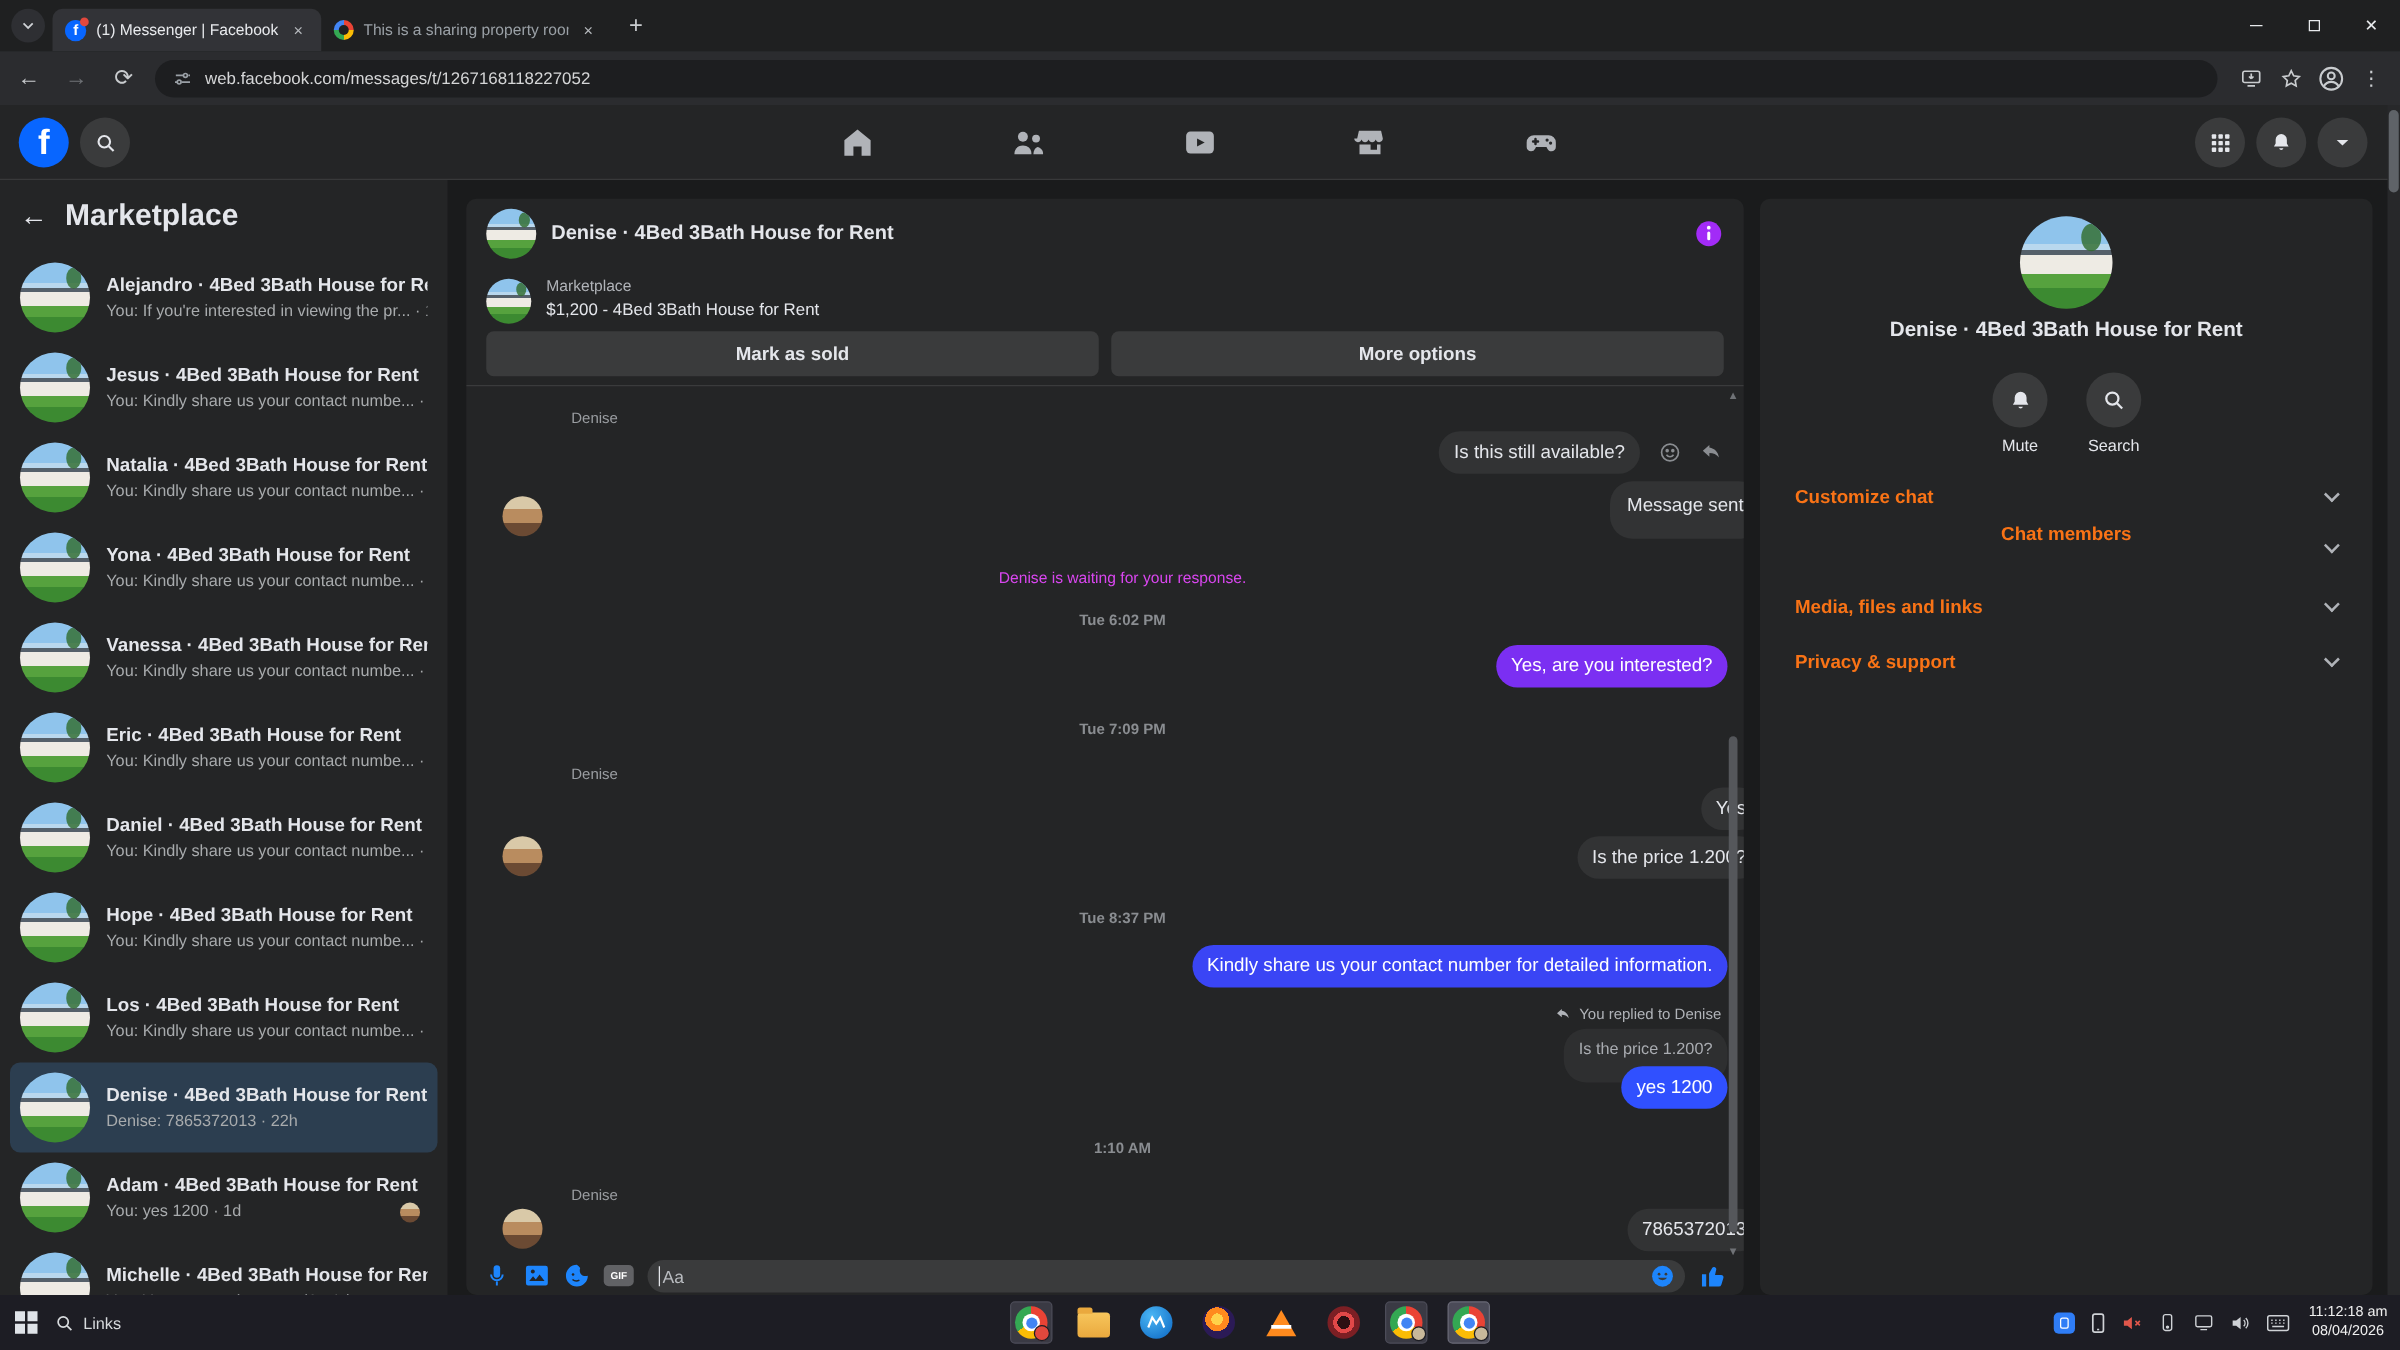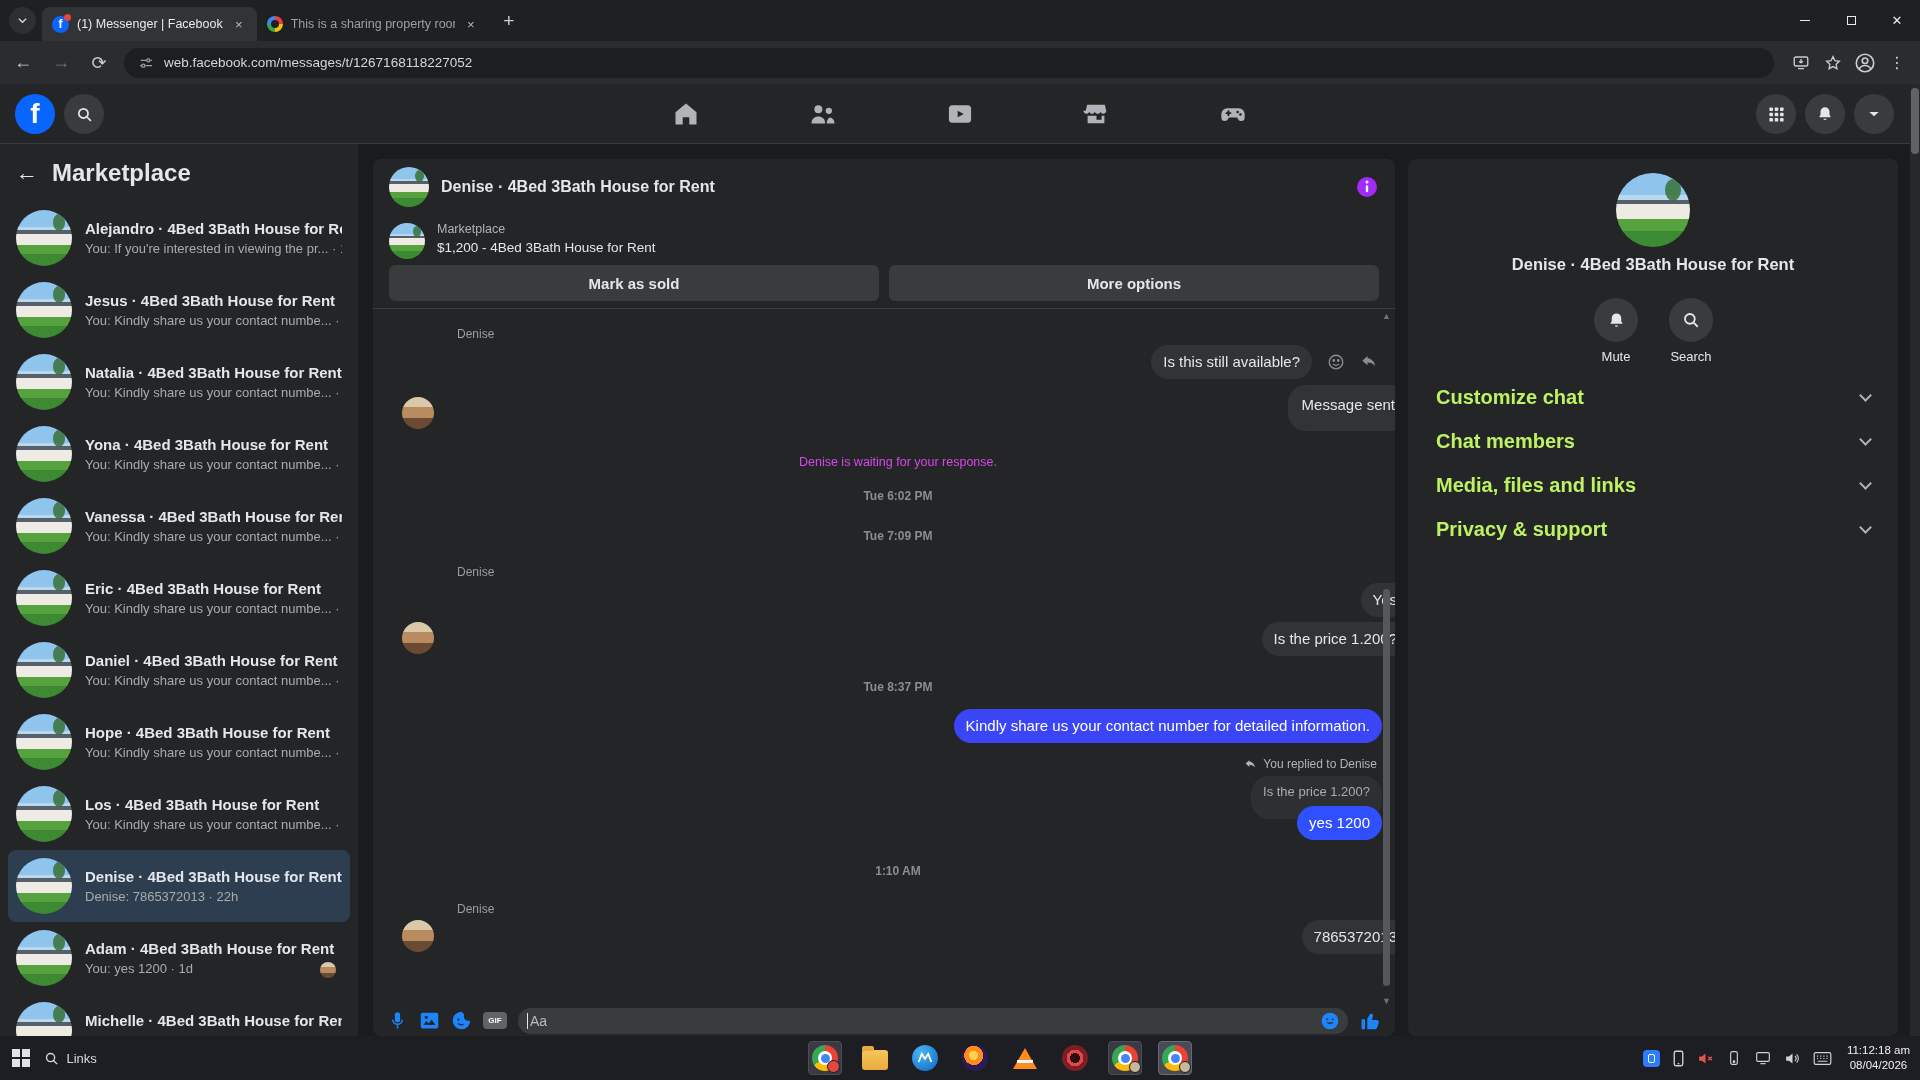--- a/index.html
+++ b/index.html
@@ -89,21 +89,21 @@
   #msgpill input::placeholder{color:#b9bcc0;opacity:1;}
   .caret{position:absolute;left:9px;top:5px;width:1px;height:16px;background:#e4e6eb;}
   .pillemoji{position:absolute;right:8px;top:3px;}
   
   #rightcard{position:absolute;left:1408px;top:75px;width:490px;height:877px;background:#242526;border-radius:8px;}
   #rightcard .house-av{position:absolute;left:208px;top:14px;width:74px;height:74px;}
   .rtitle{position:absolute;left:0;top:96px;width:100%;text-align:center;font-size:16.5px;font-weight:700;}
   .ract{position:absolute;top:139px;width:70px;text-align:center;}
   .ract .hcirc{width:44px;height:44px;margin:0 auto;}
   .ract .rlab{margin-top:7px;font-size:13px;color:#e4e6eb;}
-  .rsec{position:absolute;left:0;width:100%;height:44px;display:flex;align-items:center;padding:0 28px;font-size:20px;font-weight:600;color:#bef264;}
+  .rsec{position:absolute;left:0;width:100%;height:44px;display:flex;align-items:center;padding:0 28px;font-size:15px;font-weight:600;color:#f97316;}
   .chev{margin-left:auto;width:9px;height:9px;border-right:2px solid #b0b3b8;border-bottom:2px solid #b0b3b8;transform:rotate(45deg);margin-top:-4px;}
   
   #pagescroll{position:absolute;right:0;top:0;width:10px;height:952px;background:#27282a;}
   #pagescroll .thumb{position:absolute;left:1px;top:4px;width:8px;height:66px;border-radius:4px;background:#5f6368;}
   
   #taskbar{position:absolute;left:0;top:1036px;width:1920px;height:44px;background:#1d1d24;display:flex;align-items:center;}
   .tbgroup{position:absolute;display:flex;align-items:center;gap:16px;}
   .tico{width:34px;height:34px;border-radius:4px;display:flex;align-items:center;justify-content:center;position:relative;}
   .tico.boxed{background:#3a3a44;border:1px solid #4c4c58;}
   .tico.focus{background:#4b4b58;border:1px solid #6a6a77;}
@@ -392,20 +392,23 @@
               </svg>
             <span style="font-size:16px;">⋮</span>
           </div>
         </div>
         <div class="inrow" style="margin-top:6px;">
           <div class="person-av"></div>
           <div class="bub bin" style="padding:10px 14px 16px 14px;">Message sent</div>
         </div>
         <div class="ctr" style="margin-top:24px;">Denise is waiting for your response.</div>
         <div class="tstamp" style="margin-top:20px;">Tue 6:02 PM</div>
+        <div class="outrow" style="margin-top:13px;">
+          <div class="bub bout" style="background:#7b2ff2;">Yes, are you interested?</div>
+        </div>
         <div class="tstamp" style="margin-top:26px;">Tue 7:09 PM</div>
         <div class="mlabel" style="margin-top:22px;">Denise</div>
         <div class="inrow">
           <div class="bub bin">Yes</div>
         </div>
         <div class="inrow" style="margin-top:5px;">
           <div class="person-av"></div>
           <div class="bub bin">Is the price 1.200?</div>
         </div>
         <div class="tstamp" style="margin-top:24px;">Tue 8:37 PM</div>
@@ -488,21 +491,21 @@
               <circle cx="10.5" cy="10.5" r="6.5"></circle>
               <path d="M15.5 15.5 21 21"></path>
             </svg>
           </div>
         <div class="rlab">Search</div>
       </div>
       <div class="rsec" style="top:216px;">
           <span>Customize chat</span>
           <span class="chev"></span>
         </div>
-      <div class="rsec" style="top:260px;">
+      <div class="rsec" style="top:260px;flex-direction:column;">
           <span>Chat members</span>
           <span class="chev"></span>
         </div>
       <div class="rsec" style="top:304px;">
           <span>Media, files and links</span>
           <span class="chev"></span>
         </div>
       <div class="rsec" style="top:348px;">
           <span>Privacy &amp; support</span>
           <span class="chev"></span>

